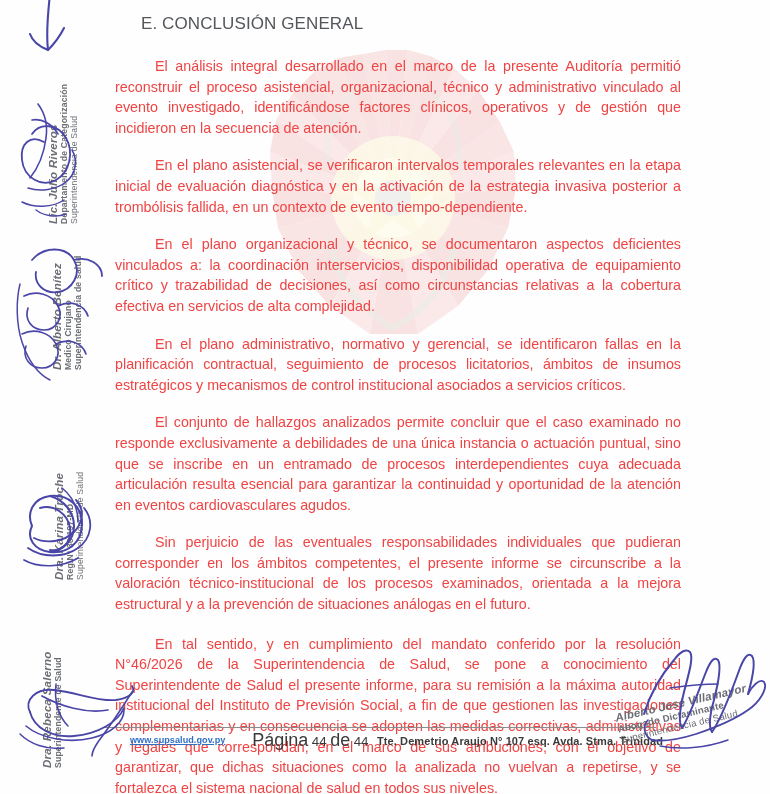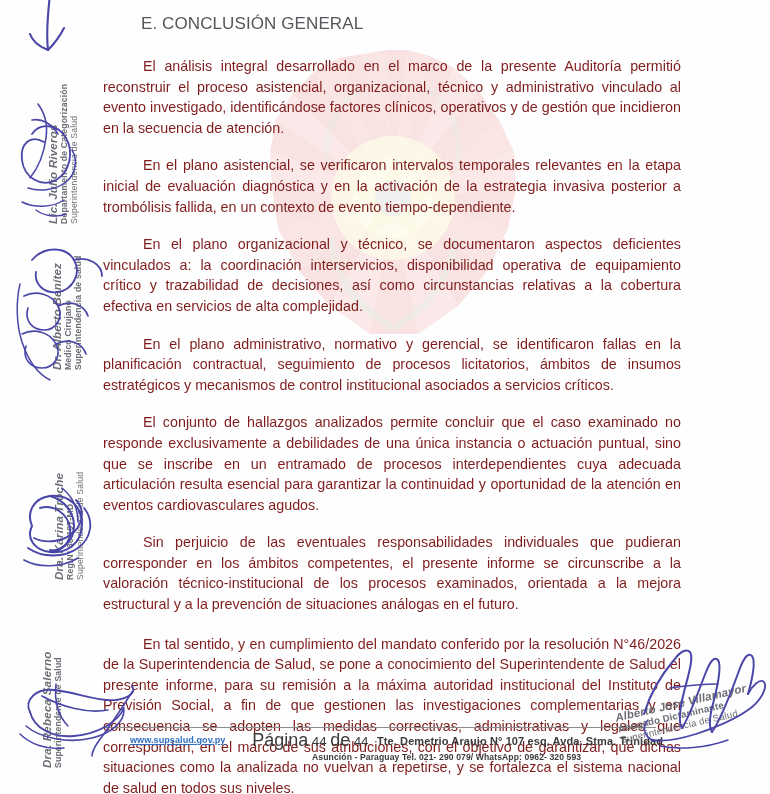--- a/index.html
+++ b/index.html
@@ -40,24 +40,24 @@
   .doc-title {
     font-size: 17px;
     font-weight: normal;
     color: #53565a;
     letter-spacing: .1px;
     margin: 6px 0 0 38px;
   }
   p.para {
     font-size: 14.3px;
     line-height: 20.6px;
-    color: #7f1d1d;
+    color: #ef4444;
     text-align: justify;
     text-justify: inter-word;
-    margin: 17px 0 0 0;
+    margin: 17px 0 0 12px;
     text-indent: 40px;
     hyphens: none;
   }
   p.para:first-of-type { margin-top: 22px; }
   p.para.tight { margin-top: 19px; }
 
   
   .footer-rule {
     position: absolute;
     left: 103px; top: 727px;
@@ -223,21 +223,20 @@
       <a href="#">www.supsalud.gov.py</a>
     </div>
     <div class="footer-center">
       <div class="footer-line1">
         <span class="pg-word">Página</span>
         <span class="pg-num">44</span>
         <span class="pg-word">de</span>
         <span class="pg-num">44</span>
         <span class="addr">Tte. Demetrio Araujo N° 107 esq. Avda. Stma. Trinidad</span>
       </div>
-      <div class="footer-line2">Asunción - Paraguay   Tel. 021- 290 079/ WhatsApp: 0962- 320 593</div>
     </div>
   </div>
 
   <div class="stamp" id="stamp-riveros">
     <span class="row l1">Lic. Julio Riveros</span>
     <span class="row l2">Departamento de Categorización</span>
     <span class="row l3">Superintendencia de Salud</span>
   </div>
 
   <div class="stamp" id="stamp-benitez">

